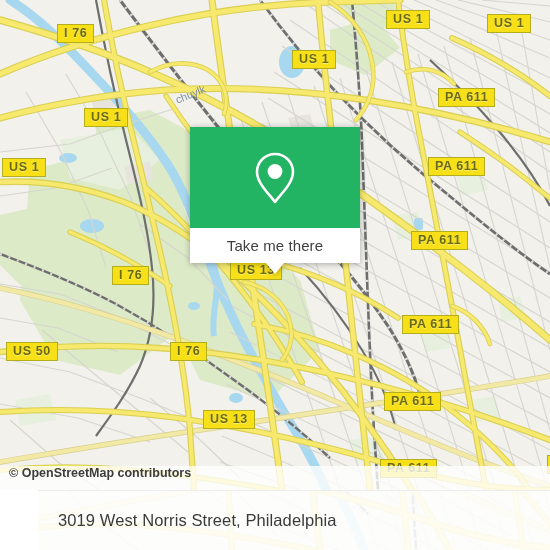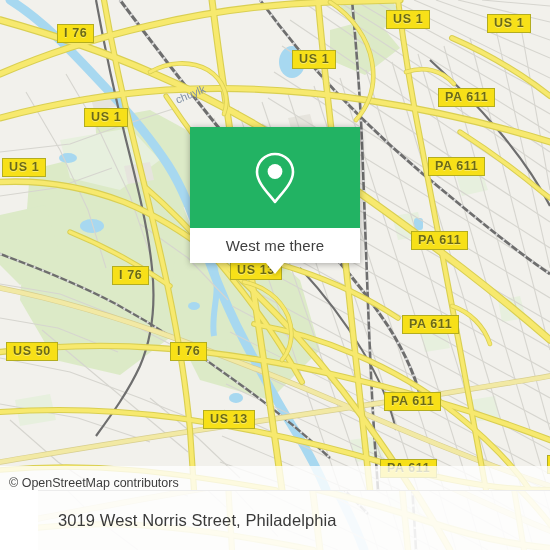--- a/index.html
+++ b/index.html
@@ -69,22 +69,23 @@
     border-left:9px solid transparent;
     border-right:9px solid transparent;
     border-top:11px solid #ffffff;
   }
   .pin-wrap{width:52px;height:58px;display:block;}
 
   
   .attrib-band{
     position:absolute;left:0;top:466px;width:550px;height:24px;
     background:rgba(255,255,255,.78);
-    display:flex;align-items:flex-end;
+    display:flex;align-items:flex-start;
     box-sizing:border-box;
+    font-weight:bold;
   }
   .attrib-text{
     color:#3d3d3d;font-size:12.5px;padding-left:9px;
     font-family:"Liberation Sans","DejaVu Sans",sans-serif;
     white-space:nowrap;
   }
 
   
   .footer{
     position:absolute;left:13px;top:490px;width:550px;height:60px;
@@ -343,21 +344,21 @@
       </div>
 
     <div class="popup">
       <div class="popup-top">
         <svg class="pin-wrap" viewBox="0 0 52 58">
           <path d="M26 5 C16 5 8 13 8 23 C8 34 20 45 26 53 C32 45 44 34 44 23 C44 13 36 5 26 5 Z" fill="none" stroke="#ffffff" stroke-width="2.6" stroke-linejoin="round"></path>
           <circle cx="26" cy="22.5" r="7.4" fill="#ffffff"></circle>
         </svg>
       </div>
       <div class="popup-bottom">
-        <span class="popup-label">West me there</span>
+        <span class="popup-label">Take me there</span>
       </div>
       <div class="popup-tail"></div>
     </div>
 
     <div class="attrib-band">
       <span class="attrib-text">© OpenStreetMap contributors</span>
     </div>
   </div>
 
   <div class="footer">

